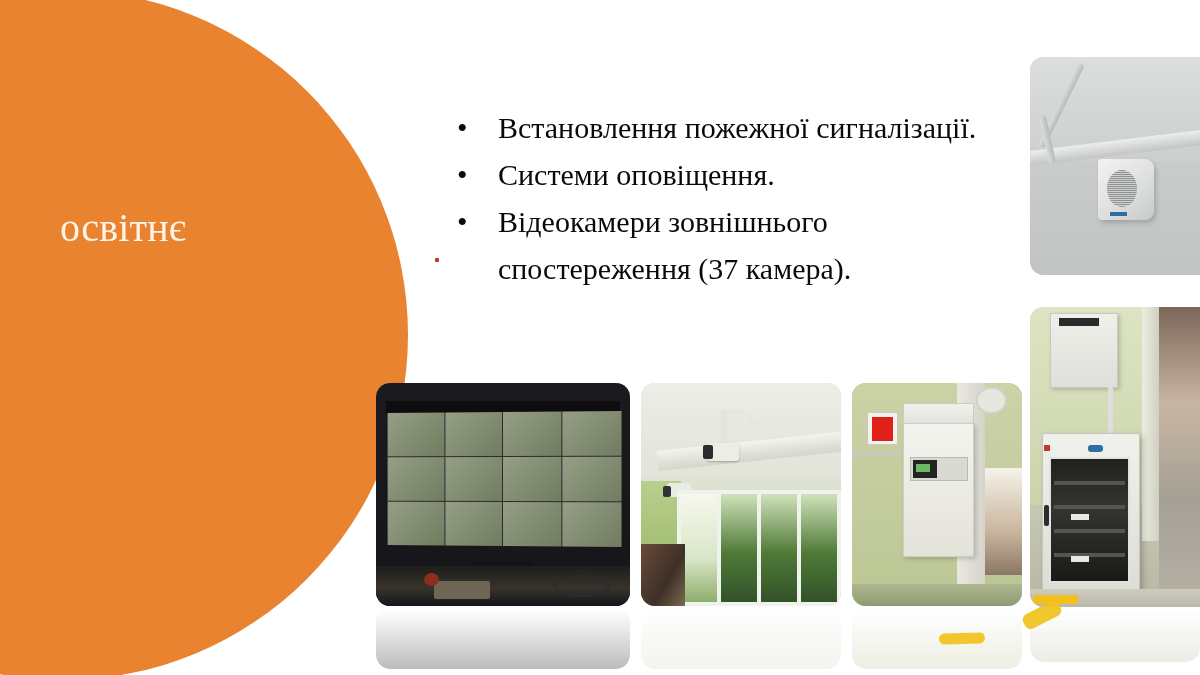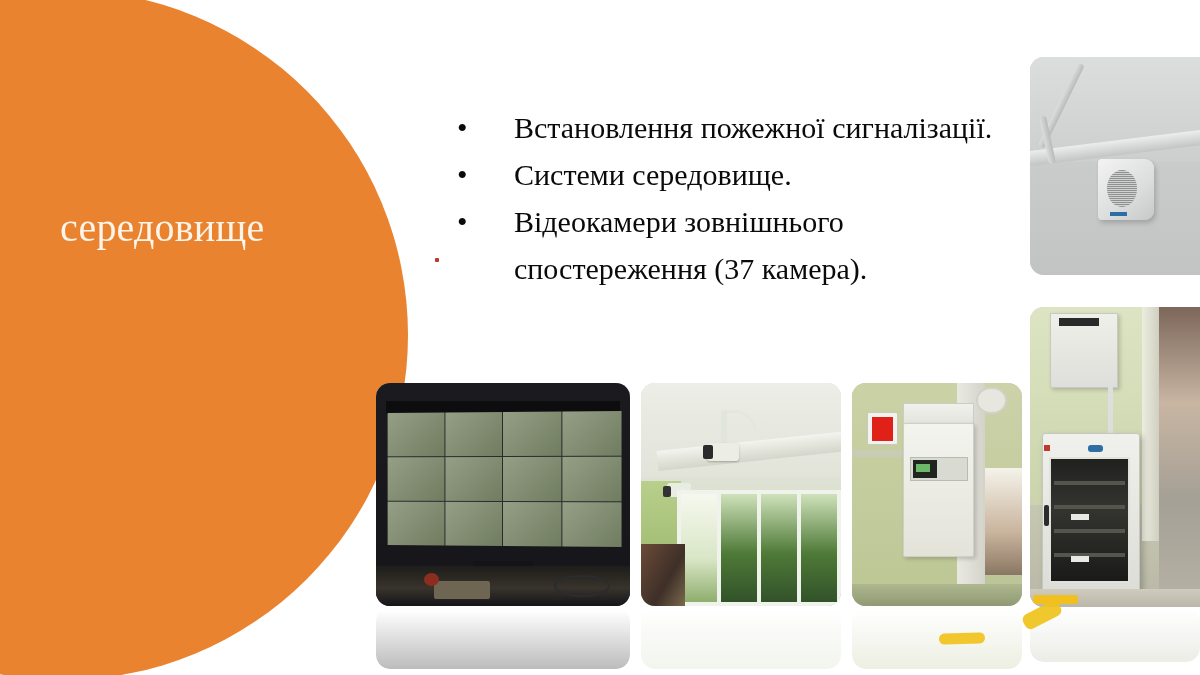--- a/index.html
+++ b/index.html
@@ -56,21 +56,21 @@
     align-items: flex-start;
   }
   .bullet-dot {
     flex: 0 0 auto;
     width: 46px;
     font-size: 30px;
     line-height: 47px;
     text-align: left;
     padding-left: 5px;
   }
-  .bullet-text { flex: 1 1 auto; margin-left: 16px; }
+  .bullet-text { flex: 1 1 auto; }
 
   .stray-dot {
     position: absolute;
     left: 435px; top: 258px;
     width: 4px; height: 4px;
     background: #c0392b;
     border-radius: 1px;
   }
 
   
@@ -387,31 +387,31 @@
   .ya2 { left:1022px; top:607px; width:40px; height:16px; transform: rotate(-27deg); border-radius:6px; }
 </style>
 </head>
 <body>
 
 <div id="slide">
 
   <div class="orange-circle"></div>
 
   <div class="title-block">
-    <div>середовище</div>
+    <div>освітнє</div>
   </div>
 
   <div class="bullets">
     <div class="bullet-row">
       <span class="bullet-dot">•</span>
       <span class="bullet-text">Встановлення пожежної сигналізації.</span>
     </div>
     <div class="bullet-row">
       <span class="bullet-dot">•</span>
-      <span class="bullet-text">Системи середовище.</span>
+      <span class="bullet-text">Системи оповіщення.</span>
     </div>
     <div class="bullet-row">
       <span class="bullet-dot">•</span>
       <span class="bullet-text">Відеокамери зовнішнього спостереження (37 камера).</span>
     </div>
   </div>
 
   <div class="stray-dot"></div>
 
   <div class="photo p1">

